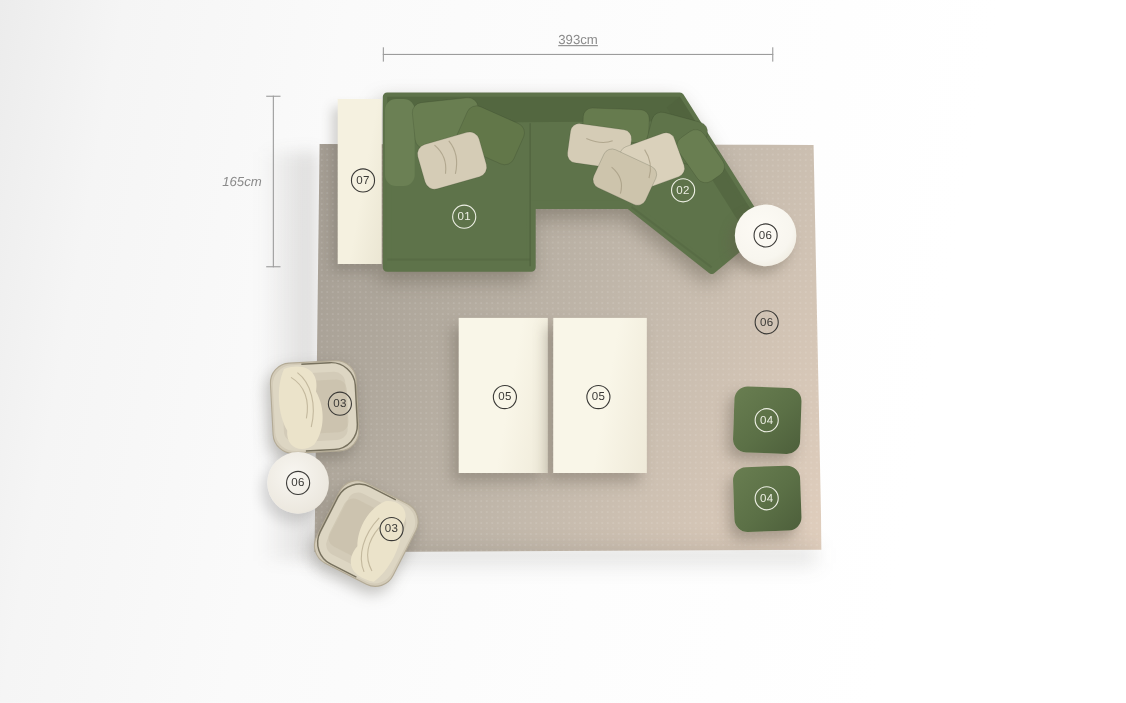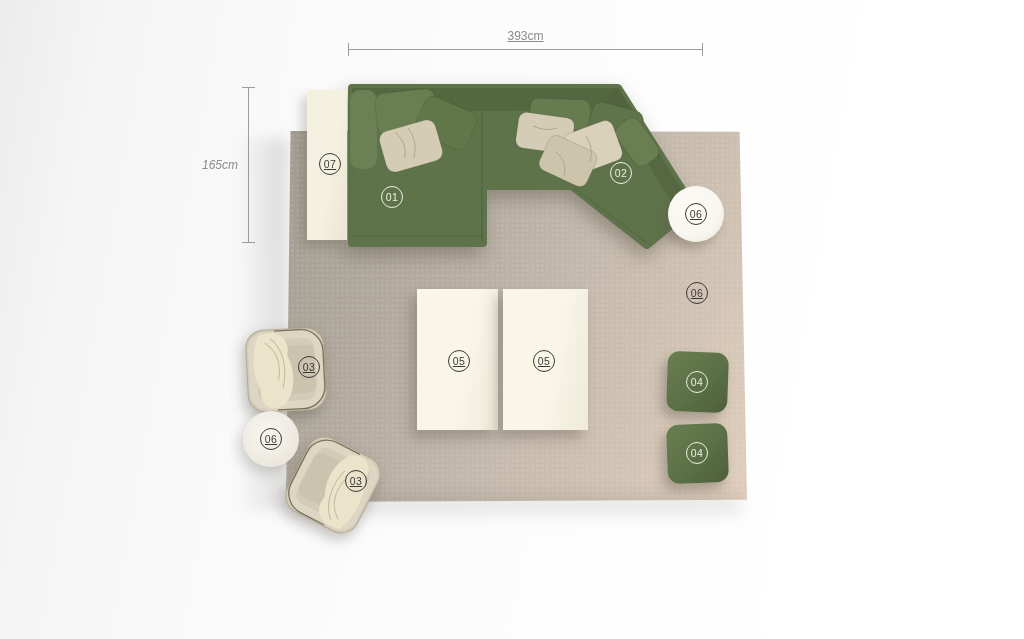--- a/index.html
+++ b/index.html
@@ -53,21 +53,21 @@
   .rtable-bottom{left:243px;top:411px;
     background:radial-gradient(circle at 42% 38%,#f8f6f1,#ece8df 70%,#dbd6ca);
     box-shadow:-5px 7px 12px rgba(0,0,0,0.14);}
   
   .marker{
     position:absolute;width:22px;height:22px;margin:-11px 0 0 -11px;border-radius:50%;
     display:flex;align-items:center;justify-content:center;
     font-size:10.5px;font-weight:500;letter-spacing:0.3px;line-height:1;
     border:1.2px solid;background:transparent;cursor:pointer;box-sizing:border-box;
   }
-  .marker.dark{border-color:var(--marker-dark,#3a3936);color:var(--marker-dark,#3a3936);text-decoration:underline;}
+  .marker.dark{border-color:var(--marker-dark,#3a3936);color:var(--marker-dark,#3a3936);}
   .marker.light{border-color:var(--marker-light,#edefe4);color:var(--marker-light,#edefe4);}
   
   .dim{position:absolute;color:var(--dimension-text,#8a8a8a);font-size:12px;}
   .dim .tick,.dim .dline{position:absolute;background:var(--dimension-line,#9c9c9c);}
   .dim-h .dline{left:0;right:0;top:0;height:1px;}
   .dim-h .tick{top:-6px;width:1px;height:13px;}
   .dim-h .tick-left{left:0;}
   .dim-h .tick-right{right:0;}
   .dim-h .dim-label{position:absolute;left:50%;transform:translateX(-50%);bottom:6px;white-space:nowrap;text-decoration:underline;}
   .dim-v .dline{top:0;bottom:0;left:0;width:1px;}
@@ -130,21 +130,21 @@
   </svg>
 
   <div class="console"></div>
   <div class="ctable ctable-left"></div>
   <div class="ctable ctable-right"></div>
   <div class="pouf pouf-top"></div>
   <div class="pouf pouf-bottom"></div>
   <div class="rtable rtable-top"></div>
   <div class="rtable rtable-bottom"></div>
 
-  <div class="marker light" style="left:392px;top:197px;">01</div>
+  <div class="marker light" style="left:422px;top:197px;">01</div>
   <div class="marker light" style="left:621px;top:173px;">02</div>
   <div class="marker dark" style="left:309px;top:367px;">03</div>
   <div class="marker dark" style="left:356px;top:481px;">03</div>
   <div class="marker light" style="left:697px;top:382px;">04</div>
   <div class="marker light" style="left:697px;top:453px;">04</div>
   <div class="marker dark" style="left:459px;top:361px;">05</div>
   <div class="marker dark" style="left:544px;top:361px;">05</div>
   <div class="marker dark" style="left:696px;top:214px;">06</div>
   <div class="marker dark" style="left:271px;top:439px;">06</div>
   <div class="marker dark" style="left:330px;top:164px;">07</div>

